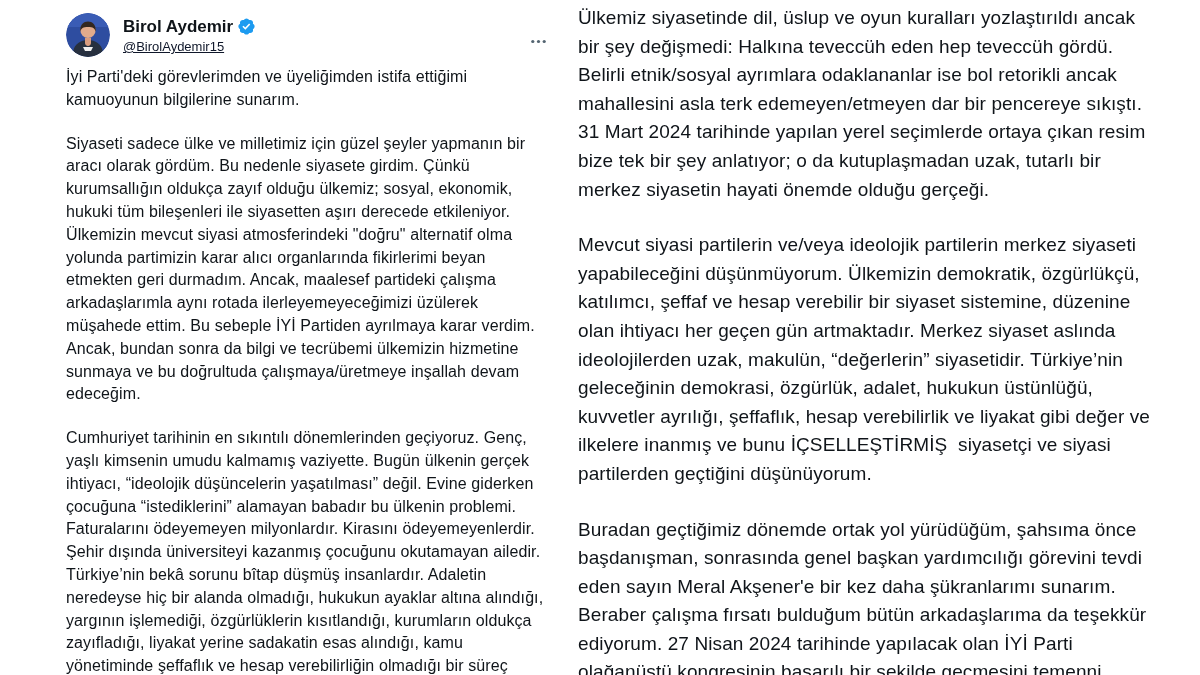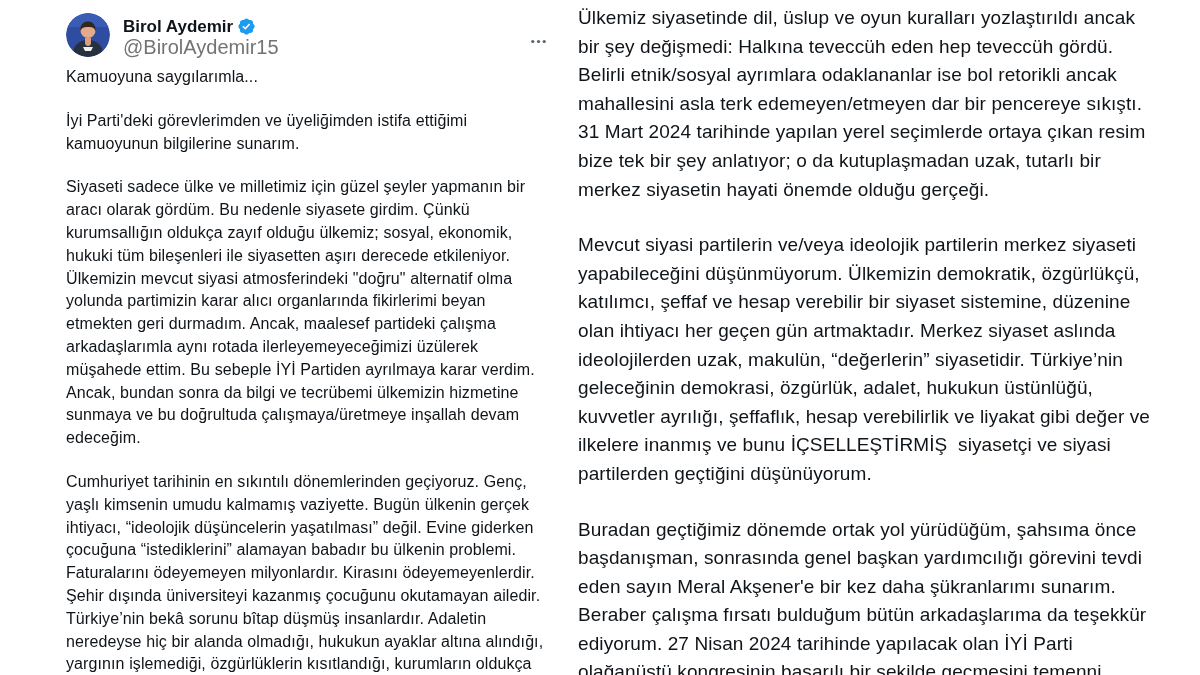--- a/index.html
+++ b/index.html
@@ -49,24 +49,25 @@
     line-height: 21px;
     color: #0f1419;
     cursor: pointer;
   }
   .verified-badge {
     display: inline-flex;
     width: 19px;
     height: 19px;
   }
   .author-handle {
-    font-size: 20px;
+    font-size: 13px;
     line-height: 20px;
-    color: #737373;
+    color: #0f172a;
     cursor: pointer;
+    text-decoration: underline;
   }
   .more-btn {
     flex: 0 0 auto;
     padding: 2px 0;
     cursor: pointer;
     color: #536471;
   }
   .tweet-body {
     margin-top: 9px;
     font-size: 16px;
@@ -141,21 +142,20 @@
         <svg width="19" height="19" viewBox="0 0 20 20">
           <circle cx="4" cy="10" r="1.7" fill="#536471"></circle>
           <circle cx="10" cy="10" r="1.7" fill="#536471"></circle>
           <circle cx="16" cy="10" r="1.7" fill="#536471"></circle>
         </svg>
       </div>
 
     </div>
 
     <div class="tweet-body">
-      <p>Kamuoyuna saygılarımla...</p>
       <p>İyi Parti'deki görevlerimden ve üyeliğimden istifa ettiğimi kamuoyunun bilgilerine sunarım.</p>
       <p>Siyaseti sadece ülke ve milletimiz için güzel şeyler yapmanın bir aracı olarak gördüm. Bu nedenle siyasete girdim. Çünkü kurumsallığın oldukça zayıf olduğu ülkemiz; sosyal, ekonomik, hukuki tüm bileşenleri ile siyasetten aşırı derecede etkileniyor. Ülkemizin mevcut siyasi atmosferindeki "doğru" alternatif olma yolunda partimizin karar alıcı organlarında fikirlerimi beyan etmekten geri durmadım. Ancak, maalesef partideki çalışma arkadaşlarımla aynı rotada ilerleyemeyeceğimizi üzülerek müşahede ettim. Bu sebeple İYİ Partiden ayrılmaya karar verdim. Ancak, bundan sonra da bilgi ve tecrübemi ülkemizin hizmetine sunmaya ve bu doğrultuda çalışmaya/üretmeye inşallah devam edeceğim.</p>
       <p>Cumhuriyet tarihinin en sıkıntılı dönemlerinden geçiyoruz. Genç, yaşlı kimsenin umudu kalmamış vaziyette. Bugün ülkenin gerçek ihtiyacı, “ideolojik düşüncelerin yaşatılması” değil. Evine giderken çocuğuna “istediklerini” alamayan babadır bu ülkenin problemi. Faturalarını ödeyemeyen milyonlardır. Kirasını ödeyemeyenlerdir. Şehir dışında üniversiteyi kazanmış çocuğunu okutamayan ailedir. Türkiye’nin bekâ sorunu bîtap düşmüş insanlardır. Adaletin neredeyse hiç bir alanda olmadığı, hukukun ayaklar altına alındığı, yargının işlemediği, özgürlüklerin kısıtlandığı, kurumların oldukça zayıfladığı, liyakat yerine sadakatin esas alındığı, kamu yönetiminde şeffaflık ve hesap verebilirliğin olmadığı bir süreç yaşıyoruz. Bütün bunlar güzel ülkemiz için gerçek bir bekâ sorunudur. Ve bütün bunlardan iktidar ve muhalefeti ile bütün siyaset sistemi sorumludur.</p>
     </div>
 
   </div>
 
   <div class="right-col">
     <p>Ülkemiz siyasetinde dil, üslup ve oyun kuralları yozlaştırıldı ancak bir şey değişmedi: Halkına teveccüh eden hep teveccüh gördü. Belirli etnik/sosyal ayrımlara odaklananlar ise bol retorikli ancak mahallesini asla terk edemeyen/etmeyen dar bir pencereye sıkıştı.
 31 Mart 2024 tarihinde yapılan yerel seçimlerde ortaya çıkan resim bize tek bir şey anlatıyor; o da kutuplaşmadan uzak, tutarlı bir merkez siyasetin hayati önemde olduğu gerçeği.</p>

